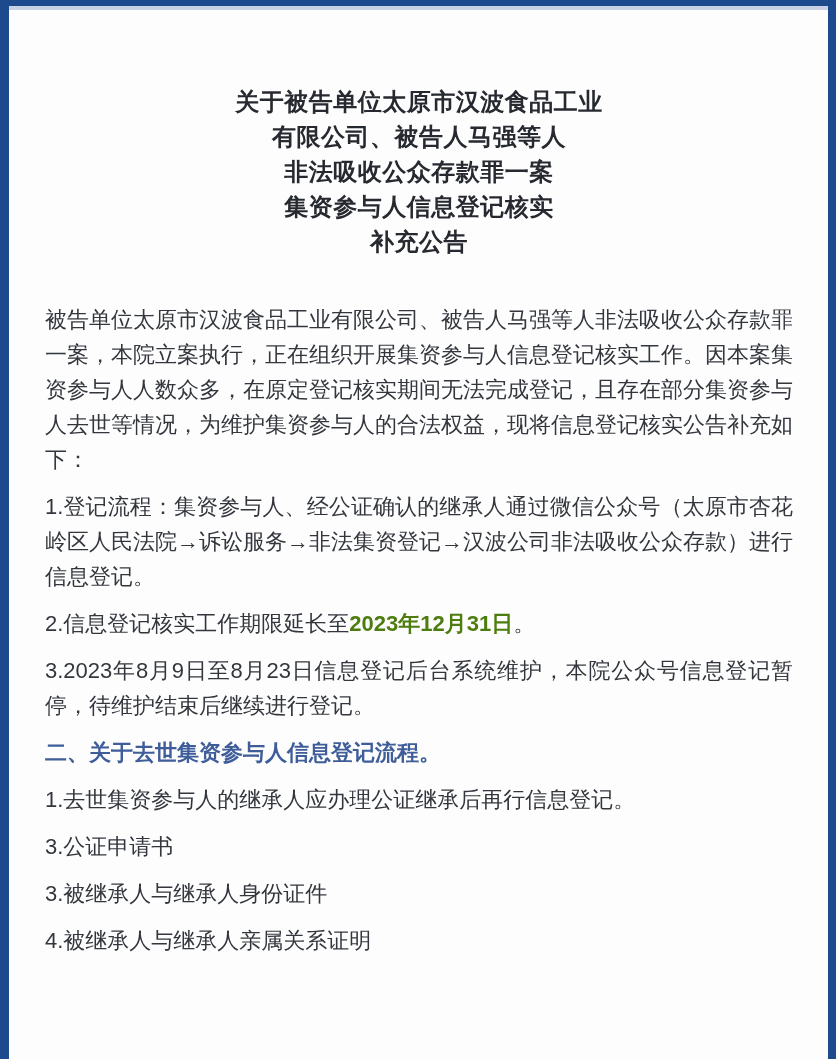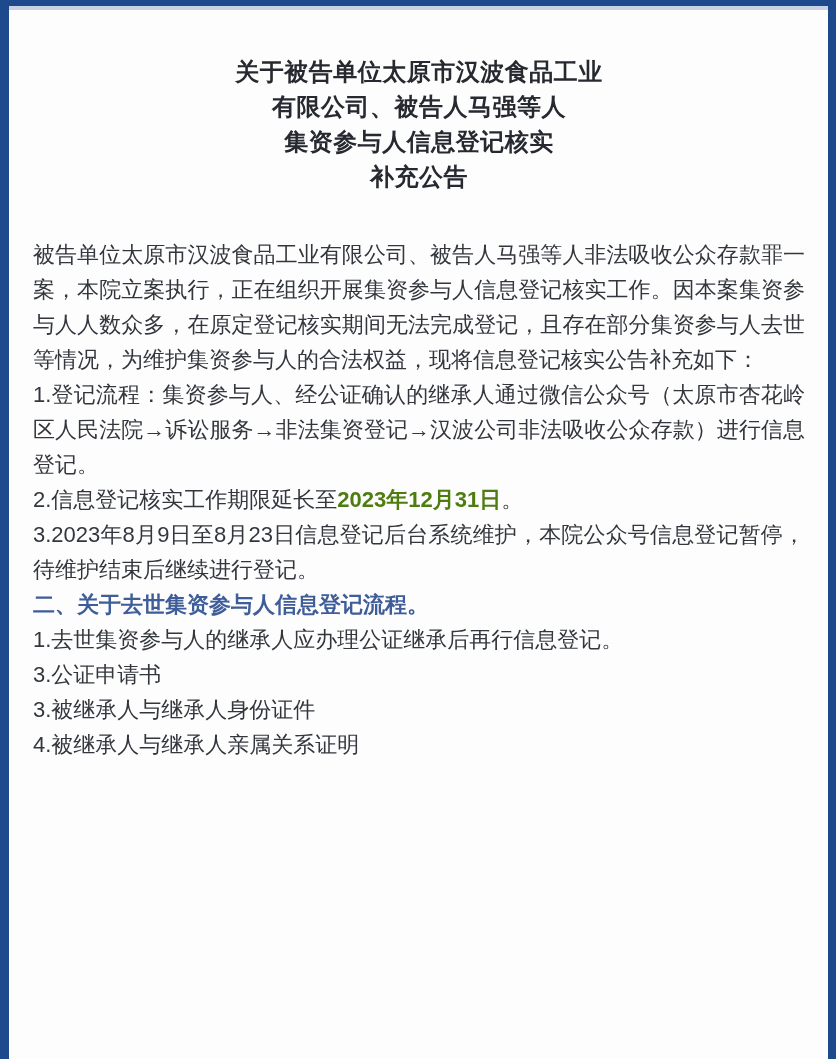--- a/index.html
+++ b/index.html
@@ -23,39 +23,39 @@
   .doc {
     box-sizing: border-box;
     width: 100%;
     height: 100%;
     background: #fdfdfd;
     border-top: 4px solid #c9d1e4;
     padding: 0 23px 0 24px;
     overflow: hidden;
   }
   .title {
-    padding-top: 44px;
+    padding-top: 74px;
     text-align: center;
     font-size: 24px;
     line-height: 35px;
     font-weight: 700;
     color: #26292f;
     letter-spacing: 0.5px;
   }
   .body-text {
     margin-top: 43px;
     font-size: 22px;
     line-height: 35px;
     color: #33373d;
     font-weight: 500;
     text-align: justify;
     text-justify: inter-character;
   }
   .body-text p {
-    margin: 0;
+    margin: 12px;
   }
   .sec-heading {
     color: #3e5d99;
     font-weight: 700;
   }
   .highlight {
     color: #4d7c0f;
     font-weight: 700;
   }
   .materials p {
@@ -64,20 +64,21 @@
 </style>
 </head>
 <body>
 
 <div class="frame">
   <div class="doc">
 
     <div class="title">
       <div>关于被告单位太原市汉波食品工业</div>
       <div>有限公司、被告人马强等人</div>
+      <div>非法吸收公众存款罪一案</div>
       <div>集资参与人信息登记核实</div>
       <div>补充公告</div>
     </div>
 
     <div class="body-text">
       <p>被告单位太原市汉波食品工业有限公司、被告人马强等人非法吸收公众存款罪一案，本院立案执行，正在组织开展集资参与人信息登记核实工作。因本案集资参与人人数众多，在原定登记核实期间无法完成登记，且存在部分集资参与人去世等情况，为维护集资参与人的合法权益，现将信息登记核实公告补充如下：</p>
 
       <p>1.登记流程：集资参与人、经公证确认的继承人通过微信公众号（太原市杏花岭区人民法院→诉讼服务→非法集资登记→汉波公司非法吸收公众存款）进行信息登记。</p>
       <p><span>2.信息登记核实工作期限延长至</span><span class="highlight">2023年12月31日</span><span>。</span></p>
       <p>3.2023年8月9日至8月23日信息登记后台系统维护，本院公众号信息登记暂停，待维护结束后继续进行登记。</p>

